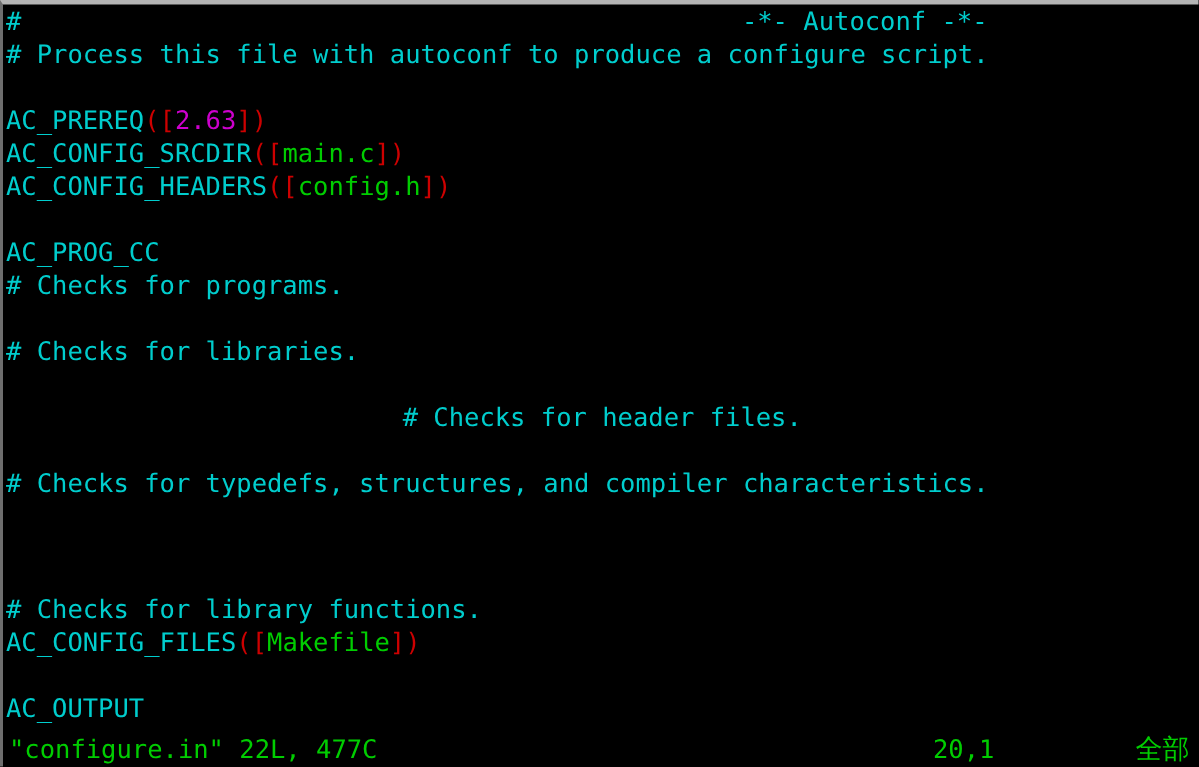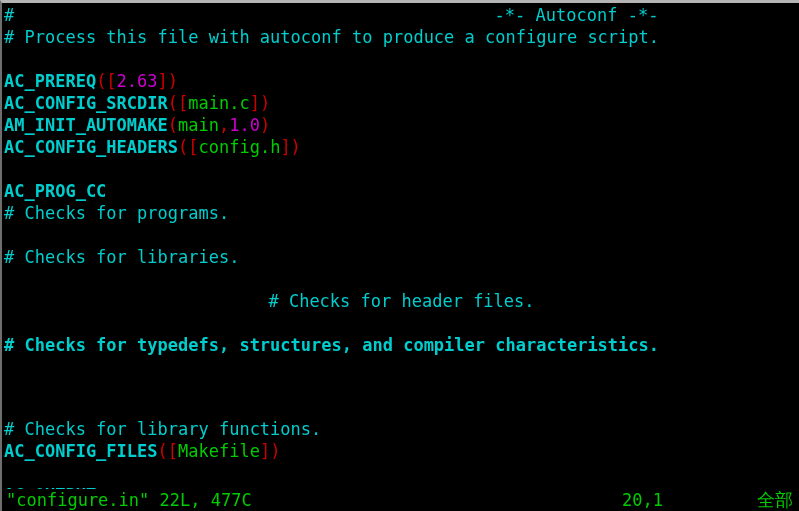--- a/index.html
+++ b/index.html
@@ -48,21 +48,21 @@
     height: 22px;
     line-height: 22px;
     font-size: 17px;
     letter-spacing: 0px;
     white-space: pre;
     color: #00cdcd;
   }
 
   
   .tok-comment   { color: #00cdcd; }
-  .tok-macro     { color: #00cdcd; font-weight: bold; }
+  .tok-macro     { color: #00cdcd; font-weight: normal; }
   .tok-delim     { color: #cd0000; }
   .tok-string    { color: #00cd00; }
   .tok-number    { color: #cd00cd; }
 
   
   #statusline {
     position: absolute;
     left: 0;
     right: 0;
     bottom: 0;
@@ -97,31 +97,30 @@
 <div id="terminal">
 
   <div id="frame-top-left-tab"></div>
 
   <div id="buffer">
       <div class="line" style="position: relative;"><span class="tok-comment">#</span><span class="tok-comment" style="position: absolute; left: 490.62px; top: 0px;">-*- Autoconf -*-</span></div>
       <div class="line" style="position: relative;"><span class="tok-comment"># Process this file with autoconf to produce a configure script.</span></div>
       <div class="line" style="position: relative;">&nbsp;</div>
       <div class="line" style="position: relative;"><span class="tok-macro">AC_PREREQ</span><span class="tok-delim">([</span><span class="tok-number">2.63</span><span class="tok-delim">])</span></div>
       <div class="line" style="position: relative;"><span class="tok-macro">AC_CONFIG_SRCDIR</span><span class="tok-delim">([</span><span class="tok-string">main.c</span><span class="tok-delim">])</span></div>
-      <div class="line" style="position: relative;"><span class="tok-macro">AM_INIT_AUTOMAKE</span><span class="tok-delim">(</span><span class="tok-string">main</span><span class="tok-delim">,</span><span class="tok-number">1.0</span><span class="tok-delim">)</span></div>
       <div class="line" style="position: relative;"><span class="tok-macro">AC_CONFIG_HEADERS</span><span class="tok-delim">([</span><span class="tok-string">config.h</span><span class="tok-delim">])</span></div>
       <div class="line" style="position: relative;">&nbsp;</div>
       <div class="line" style="position: relative;"><span class="tok-macro">AC_PROG_CC</span></div>
       <div class="line" style="position: relative;"><span class="tok-comment"># Checks for programs.</span></div>
       <div class="line" style="position: relative;">&nbsp;</div>
       <div class="line" style="position: relative;"><span class="tok-comment"># Checks for libraries.</span></div>
       <div class="line" style="position: relative;">&nbsp;</div>
       <div class="line" style="position: relative; text-align: center;"><span class="tok-comment"># Checks for header files.</span></div>
       <div class="line" style="position: relative;">&nbsp;</div>
-      <div class="line" style="position: relative; font-weight: bold;"><span class="tok-comment"># Checks for typedefs, structures, and compiler characteristics.</span></div>
+      <div class="line" style="position: relative;"><span class="tok-comment"># Checks for typedefs, structures, and compiler characteristics.</span></div>
       <div class="line" style="position: relative;">&nbsp;</div>
       <div class="line" style="position: relative; margin-top: 40px;"><span class="tok-comment"># Checks for library functions.</span></div>
       <div class="line" style="position: relative;"><span class="tok-macro">AC_CONFIG_FILES</span><span class="tok-delim">([</span><span class="tok-string">Makefile</span><span class="tok-delim">])</span></div>
       <div class="line" style="position: relative;">&nbsp;</div>
       <div class="line" style="position: relative;"><span class="tok-macro">AC_OUTPUT</span></div>
     </div>
 
   <div id="statusline">
     <span id="status-file">"configure.in" 22L, 477C</span>
     <span id="status-pos">20,1</span>

